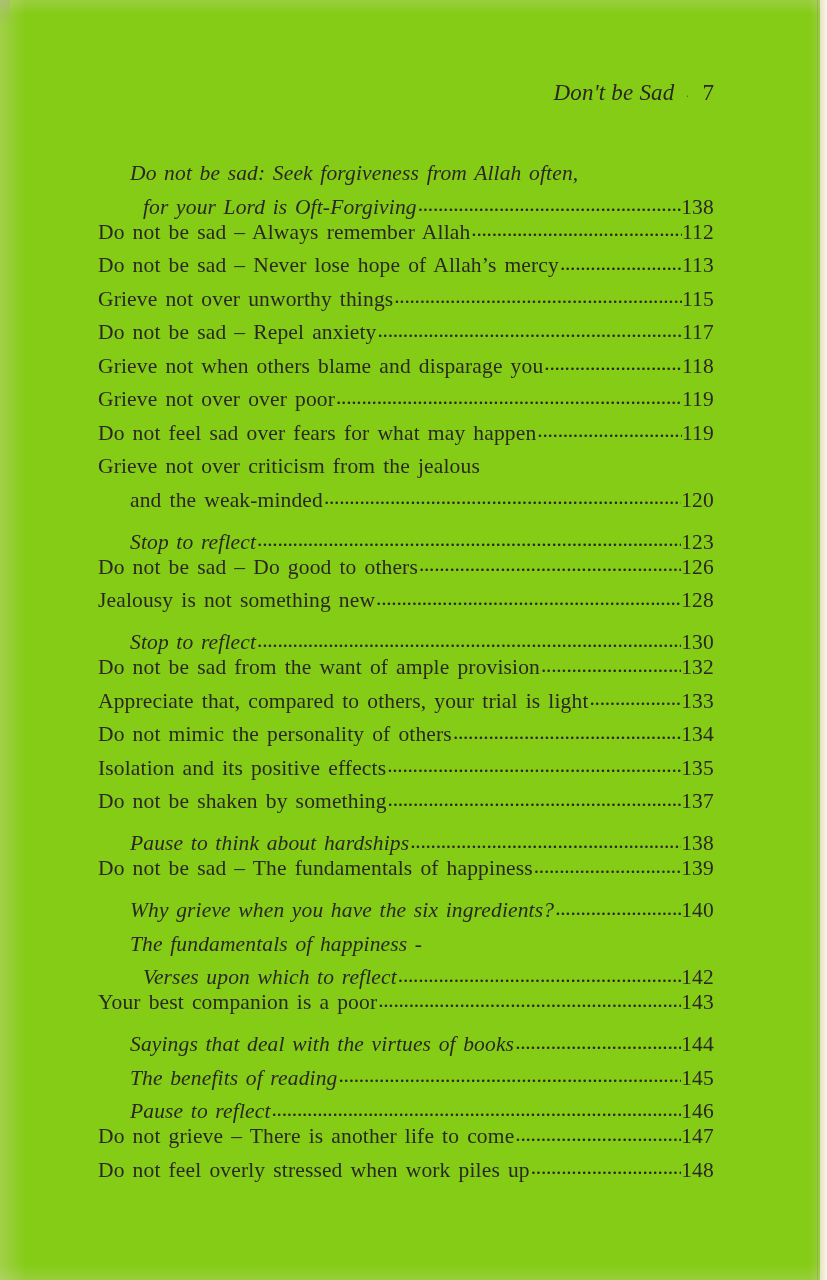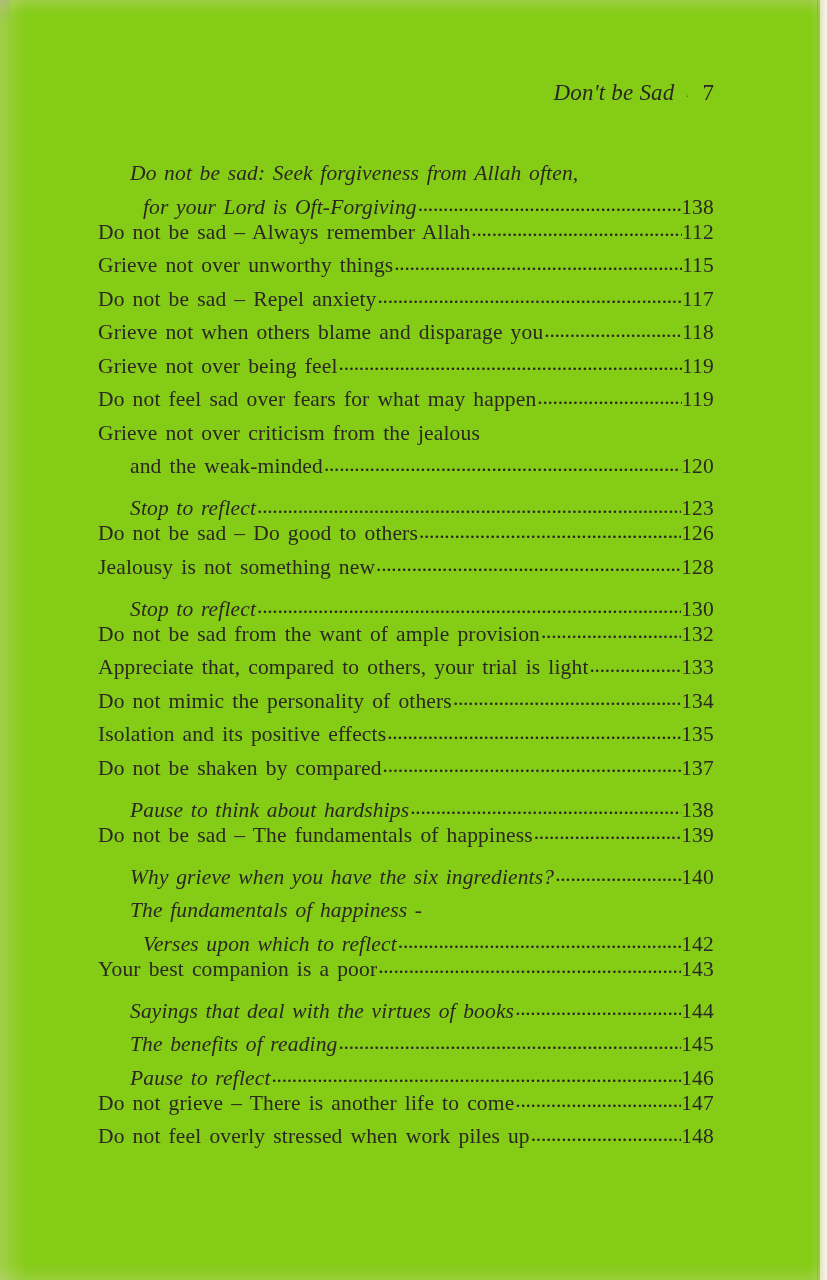--- a/index.html
+++ b/index.html
@@ -169,36 +169,41 @@
         <span class="toc-label">for your Lord is Oft-Forgiving</span>
         <span class="toc-leader"></span>
         <span class="toc-num">138</span>
       </div>
       <div class="toc-line ind-0 style-roman">
         <span class="toc-label">Do not be sad – Always remember Allah</span>
         <span class="toc-leader"></span>
         <span class="toc-num">112</span>
       </div>
       <div class="toc-line ind-0 style-roman">
+        <span class="toc-label">Do not be sad – Never lose hope of Allah’s mercy</span>
+        <span class="toc-leader"></span>
+        <span class="toc-num">113</span>
+      </div>
+      <div class="toc-line ind-0 style-roman">
         <span class="toc-label">Grieve not over unworthy things</span>
         <span class="toc-leader"></span>
         <span class="toc-num">115</span>
       </div>
       <div class="toc-line ind-0 style-roman">
         <span class="toc-label">Do not be sad – Repel anxiety</span>
         <span class="toc-leader"></span>
         <span class="toc-num">117</span>
       </div>
       <div class="toc-line ind-0 style-roman">
         <span class="toc-label">Grieve not when others blame and disparage you</span>
         <span class="toc-leader"></span>
         <span class="toc-num">118</span>
       </div>
       <div class="toc-line ind-0 style-roman">
-        <span class="toc-label">Grieve not over being feel</span>
+        <span class="toc-label">Grieve not over over poor</span>
         <span class="toc-leader"></span>
         <span class="toc-num">119</span>
       </div>
       <div class="toc-line ind-0 style-roman">
         <span class="toc-label">Do not feel sad over fears for what may happen</span>
         <span class="toc-leader"></span>
         <span class="toc-num">119</span>
       </div>
       <div class="toc-line ind-0 style-roman no-leader">
         <span class="toc-label">Grieve not over criticism from the jealous</span>
@@ -244,21 +249,21 @@
         <span class="toc-label">Do not mimic the personality of others</span>
         <span class="toc-leader"></span>
         <span class="toc-num">134</span>
       </div>
       <div class="toc-line ind-0 style-roman">
         <span class="toc-label">Isolation and its positive effects</span>
         <span class="toc-leader"></span>
         <span class="toc-num">135</span>
       </div>
       <div class="toc-line ind-0 style-roman">
-        <span class="toc-label">Do not be shaken by compared</span>
+        <span class="toc-label">Do not be shaken by something</span>
         <span class="toc-leader"></span>
         <span class="toc-num">137</span>
       </div>
       <div class="toc-line ind-1 style-italic">
         <span class="toc-label">Pause to think about hardships</span>
         <span class="toc-leader"></span>
         <span class="toc-num">138</span>
       </div>
       <div class="toc-line ind-0 style-roman">
         <span class="toc-label">Do not be sad – The fundamentals of happiness</span>

